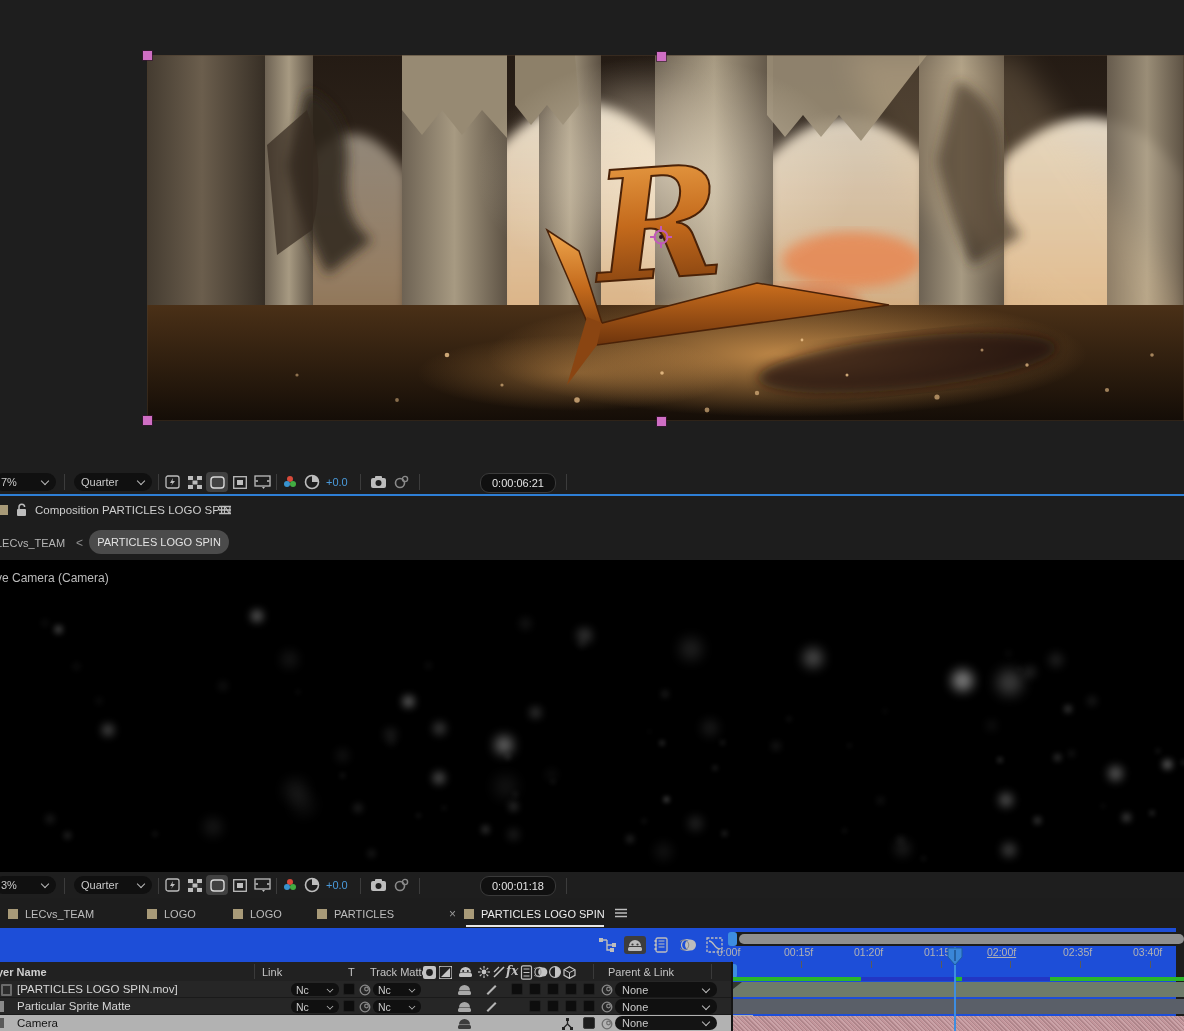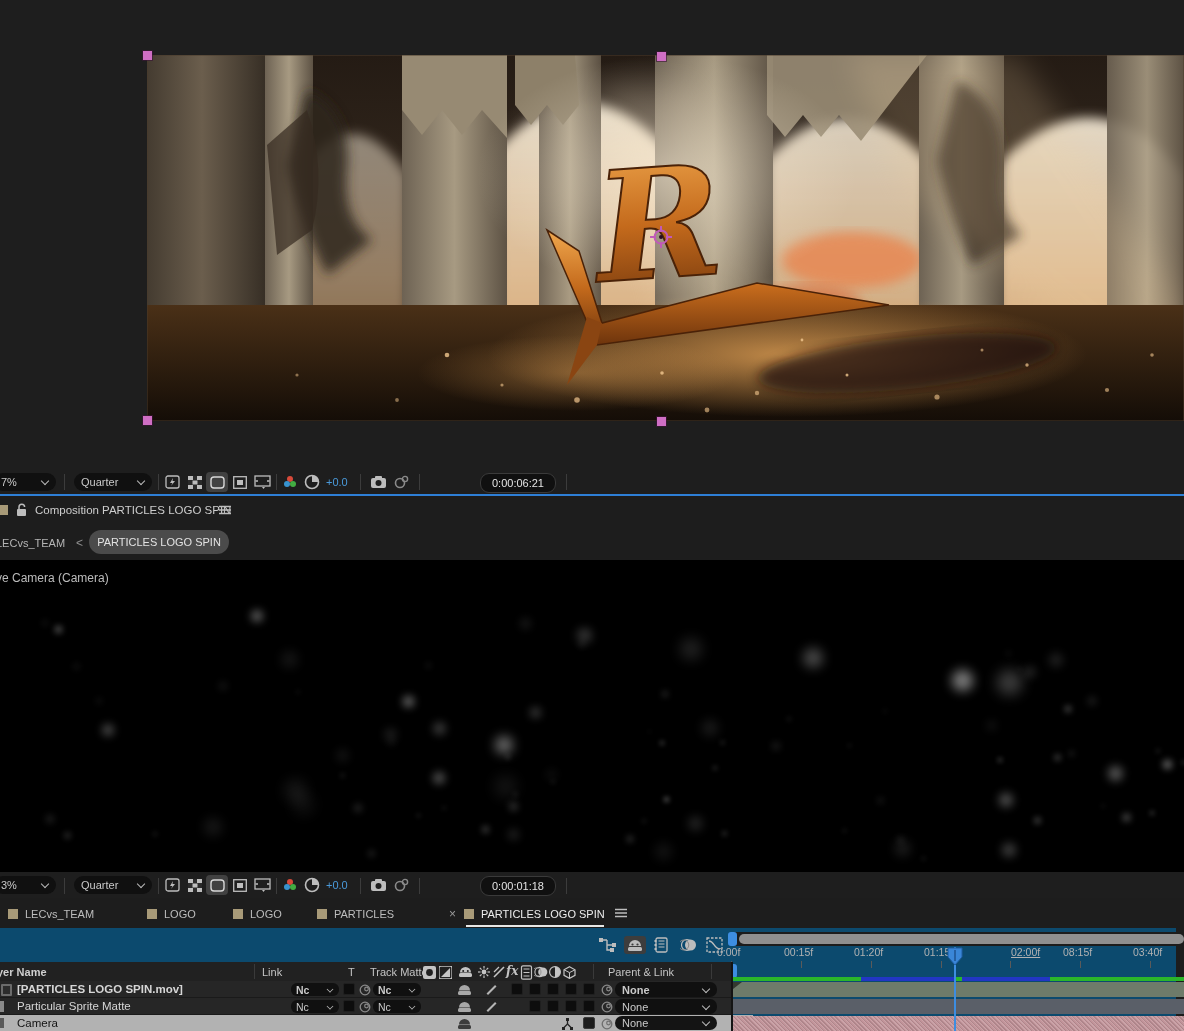--- a/index.html
+++ b/index.html
@@ -461,21 +461,21 @@
       <span>PARTICLES LOGO SPIN</span>
       <span style="margin-left:10px;">
         <svg width="12" height="10">
             <path d="M0,1.5 h12 M0,5 h12 M0,8.5 h12" stroke="#bdbdbd" stroke-width="1.4"></path>
           </svg>
       </span>
     </div>
     <div class="abs" style="left:466px;top:25px;width:138px;height:2px;background:#e8e8e6;"></div>
   </div>
 
-  <div class="abs" style="left:0;top:928px;width:1176px;height:103px;background:#0c4a6e;">
+  <div class="abs" style="left:0;top:928px;width:1176px;height:103px;background:#1d4ed8;">
 
     <div class="icon" style="left:598px;top:8px;width:20px;height:18px;">
       <svg width="18" height="16">
           <path d="M2,3 h6 M8,3 v5 h6 M8,8 v5 h4" stroke="#bdbdbd" stroke-width="1.4" fill="none"></path>
           <rect x="0" y="1" width="4" height="4" fill="#bdbdbd"></rect>
           <rect x="13" y="6" width="4" height="4" fill="#bdbdbd"></rect>
           <rect x="11" y="11" width="4" height="4" fill="#bdbdbd"></rect>
         </svg>
     </div>
     <div class="icon" style="left:624px;top:8px;width:22px;height:18px;background:#3d3d3d;border-radius:3px;">
@@ -512,22 +512,22 @@
     <div class="abs" style="left:731px;top:4px;width:453px;height:14px;background:#1c1c1c;">
       <div class="abs" style="left:8px;top:2px;width:445px;height:10px;background:#8f8f8f;border-radius:5px;"></div>
       <div class="abs" style="left:-3px;top:0;width:9px;height:14px;background:#3d8de0;border-radius:3px;"></div>
     </div>
 
     <div class="abs" style="left:731px;top:18px;width:453px;height:24px;">
       <span class="ruler-label" style="left:-14px;">0:00f</span>
       <span class="ruler-label" style="left:53px;">00:15f</span>
       <span class="ruler-label" style="left:123px;">01:20f</span>
       <span class="ruler-label" style="left:193px;">01:15f</span>
-      <span class="ruler-label" style="left:280px;text-decoration:underline;">02:00f</span>
-      <span class="ruler-label" style="left:332px;">08:15f</span>
+      <span class="ruler-label" style="left:256px;text-decoration:underline;">02:00f</span>
+      <span class="ruler-label" style="left:332px;">02:35f</span>
       <span class="ruler-label" style="left:402px;">03:40f</span>
       <div class="tick" style="left:0;top:15px;"></div>
         <div class="tick" style="left:70px;top:15px;"></div>
       <div class="tick" style="left:140px;top:15px;"></div>
         <div class="tick" style="left:210px;top:15px;"></div>
       <div class="tick" style="left:279px;top:15px;"></div>
         <div class="tick" style="left:349px;top:15px;"></div>
       <div class="tick" style="left:419px;top:15px;"></div>
     </div>
 
@@ -613,21 +613,21 @@
         <svg width="13" height="13">
             <path d="M6.5,0.8 L12,3.8 L12,9.4 L6.5,12.4 L1,9.4 L1,3.8 Z" fill="none" stroke="#c4c4c4" stroke-width="1.2"></path>
             <path d="M1,3.8 L6.5,6.6 L12,3.8 M6.5,6.6 L6.5,12.4" stroke="#c4c4c4" stroke-width="1" fill="none"></path>
           </svg>
       </div>
       <div class="abs" style="left:593px;top:2px;width:1px;height:15px;background:#3a3a3a;"></div>
       <span class="abs txt" style="left:608px;top:4px;">Parent &amp; Link</span>
       <div class="abs" style="left:711px;top:2px;width:1px;height:15px;background:#3a3a3a;"></div>
     </div>
 
-    <div class="abs" style="left:0;top:53px;width:731px;height:17px;background:#262626;border-bottom:1px solid #1a1a1a;box-sizing:border-box;font-weight:bold;">
+    <div class="abs" style="left:0;top:53px;width:731px;height:17px;background:#262626;border-bottom:1px solid #1a1a1a;box-sizing:border-box;">
       <div class="icon" style="left:0;top:2px;width:12px;height:13px;">
         <svg width="11" height="12">
             <rect x="0" y="0" width="11" height="12" rx="1" fill="#6b6b6b"></rect>
             <rect x="2" y="2" width="7" height="8" fill="#2c2c2c"></rect>
           </svg>
       </div>
       <span class="abs rowname" style="left:17px;top:2px;">[PARTICLES LOGO SPIN.mov]</span>
       <div class="dd" style="left:291px;top:2px;width:48px;height:13px;border-radius:6px;padding:0 5px;font-size:10.5px;">
         <span>Nc</span>
           <span class="chev" style="transform:scale(.8);"></span>

